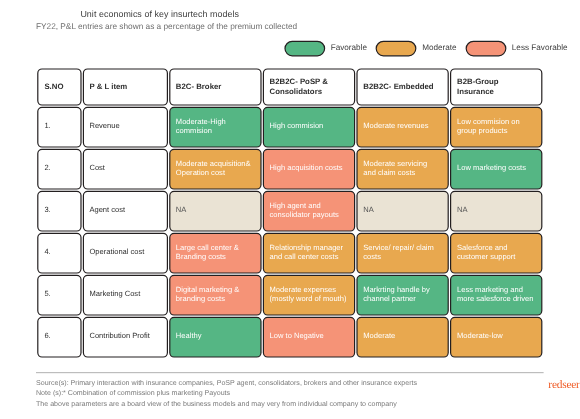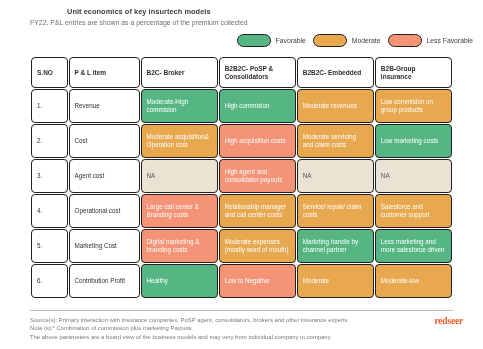--- a/index.html
+++ b/index.html
@@ -18,21 +18,21 @@
 
   
   #header {
     position: absolute;
     left: 30px;
     top: 7px;
     width: 420px;
   }
   #chart-title {
     font-size: 7.4px;
-    font-weight: bold;
+    font-weight: normal;
     color: #3d3d3d;
     letter-spacing: 0.05px;
     line-height: 10px;
     padding-left: 37px;
   }
   #chart-subtitle {
     font-size: 6.9px;
     font-weight: normal;
     color: #6e6e6e;
     line-height: 10px;
@@ -135,25 +135,25 @@
     width: 390px;
   }
   .footnote {
     font-size: 5.9px;
     line-height: 8.4px;
     color: #7a7a7a;
     white-space: nowrap;
   }
   #brand-logo {
     position: absolute;
-    right: 20px;
+    right: 0;
     top: 316px;
     font-family: "Liberation Serif", serif;
     font-size: 9.5px;
-    font-weight: bold;
+    font-weight: normal;
     color: #ef5b25;
     letter-spacing: -0.2px;
   }
 </style>
 </head>
 <body>
 
 <div id="header">
   <div id="chart-title">Unit economics of key insurtech models</div>
   <div id="chart-subtitle">FY22, P&amp;L entries are shown as a percentage of the premium collected</div>

